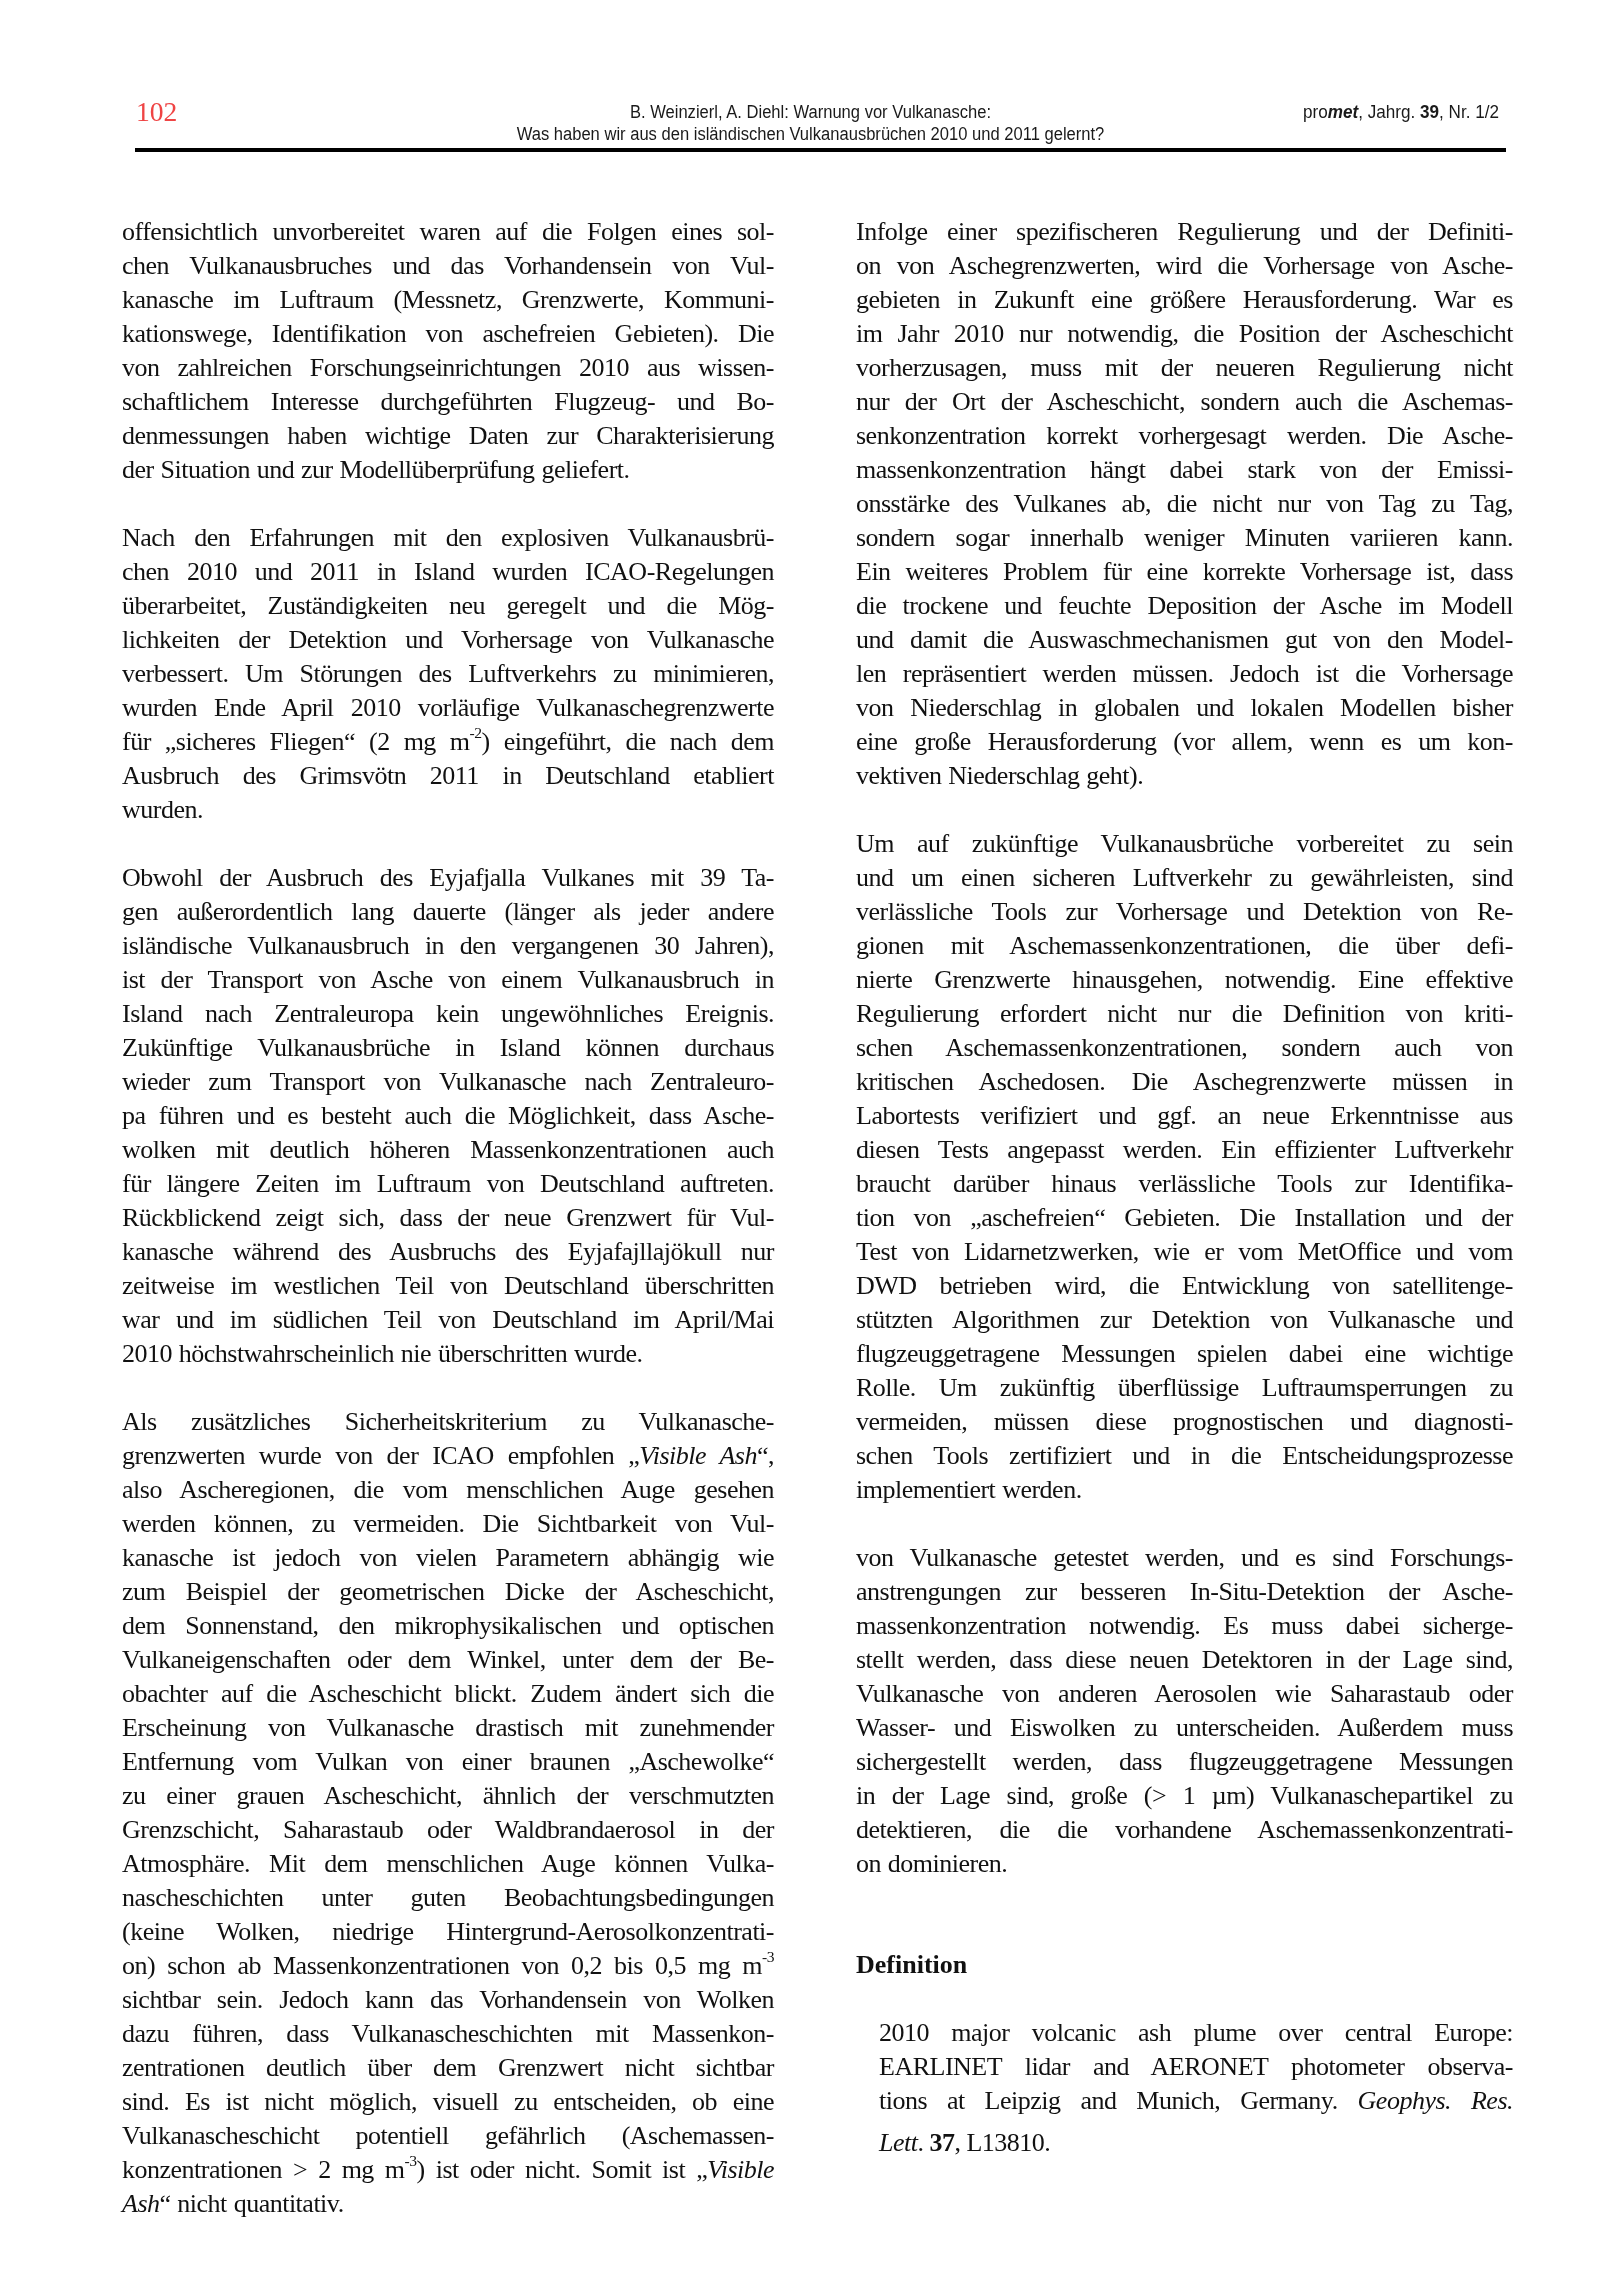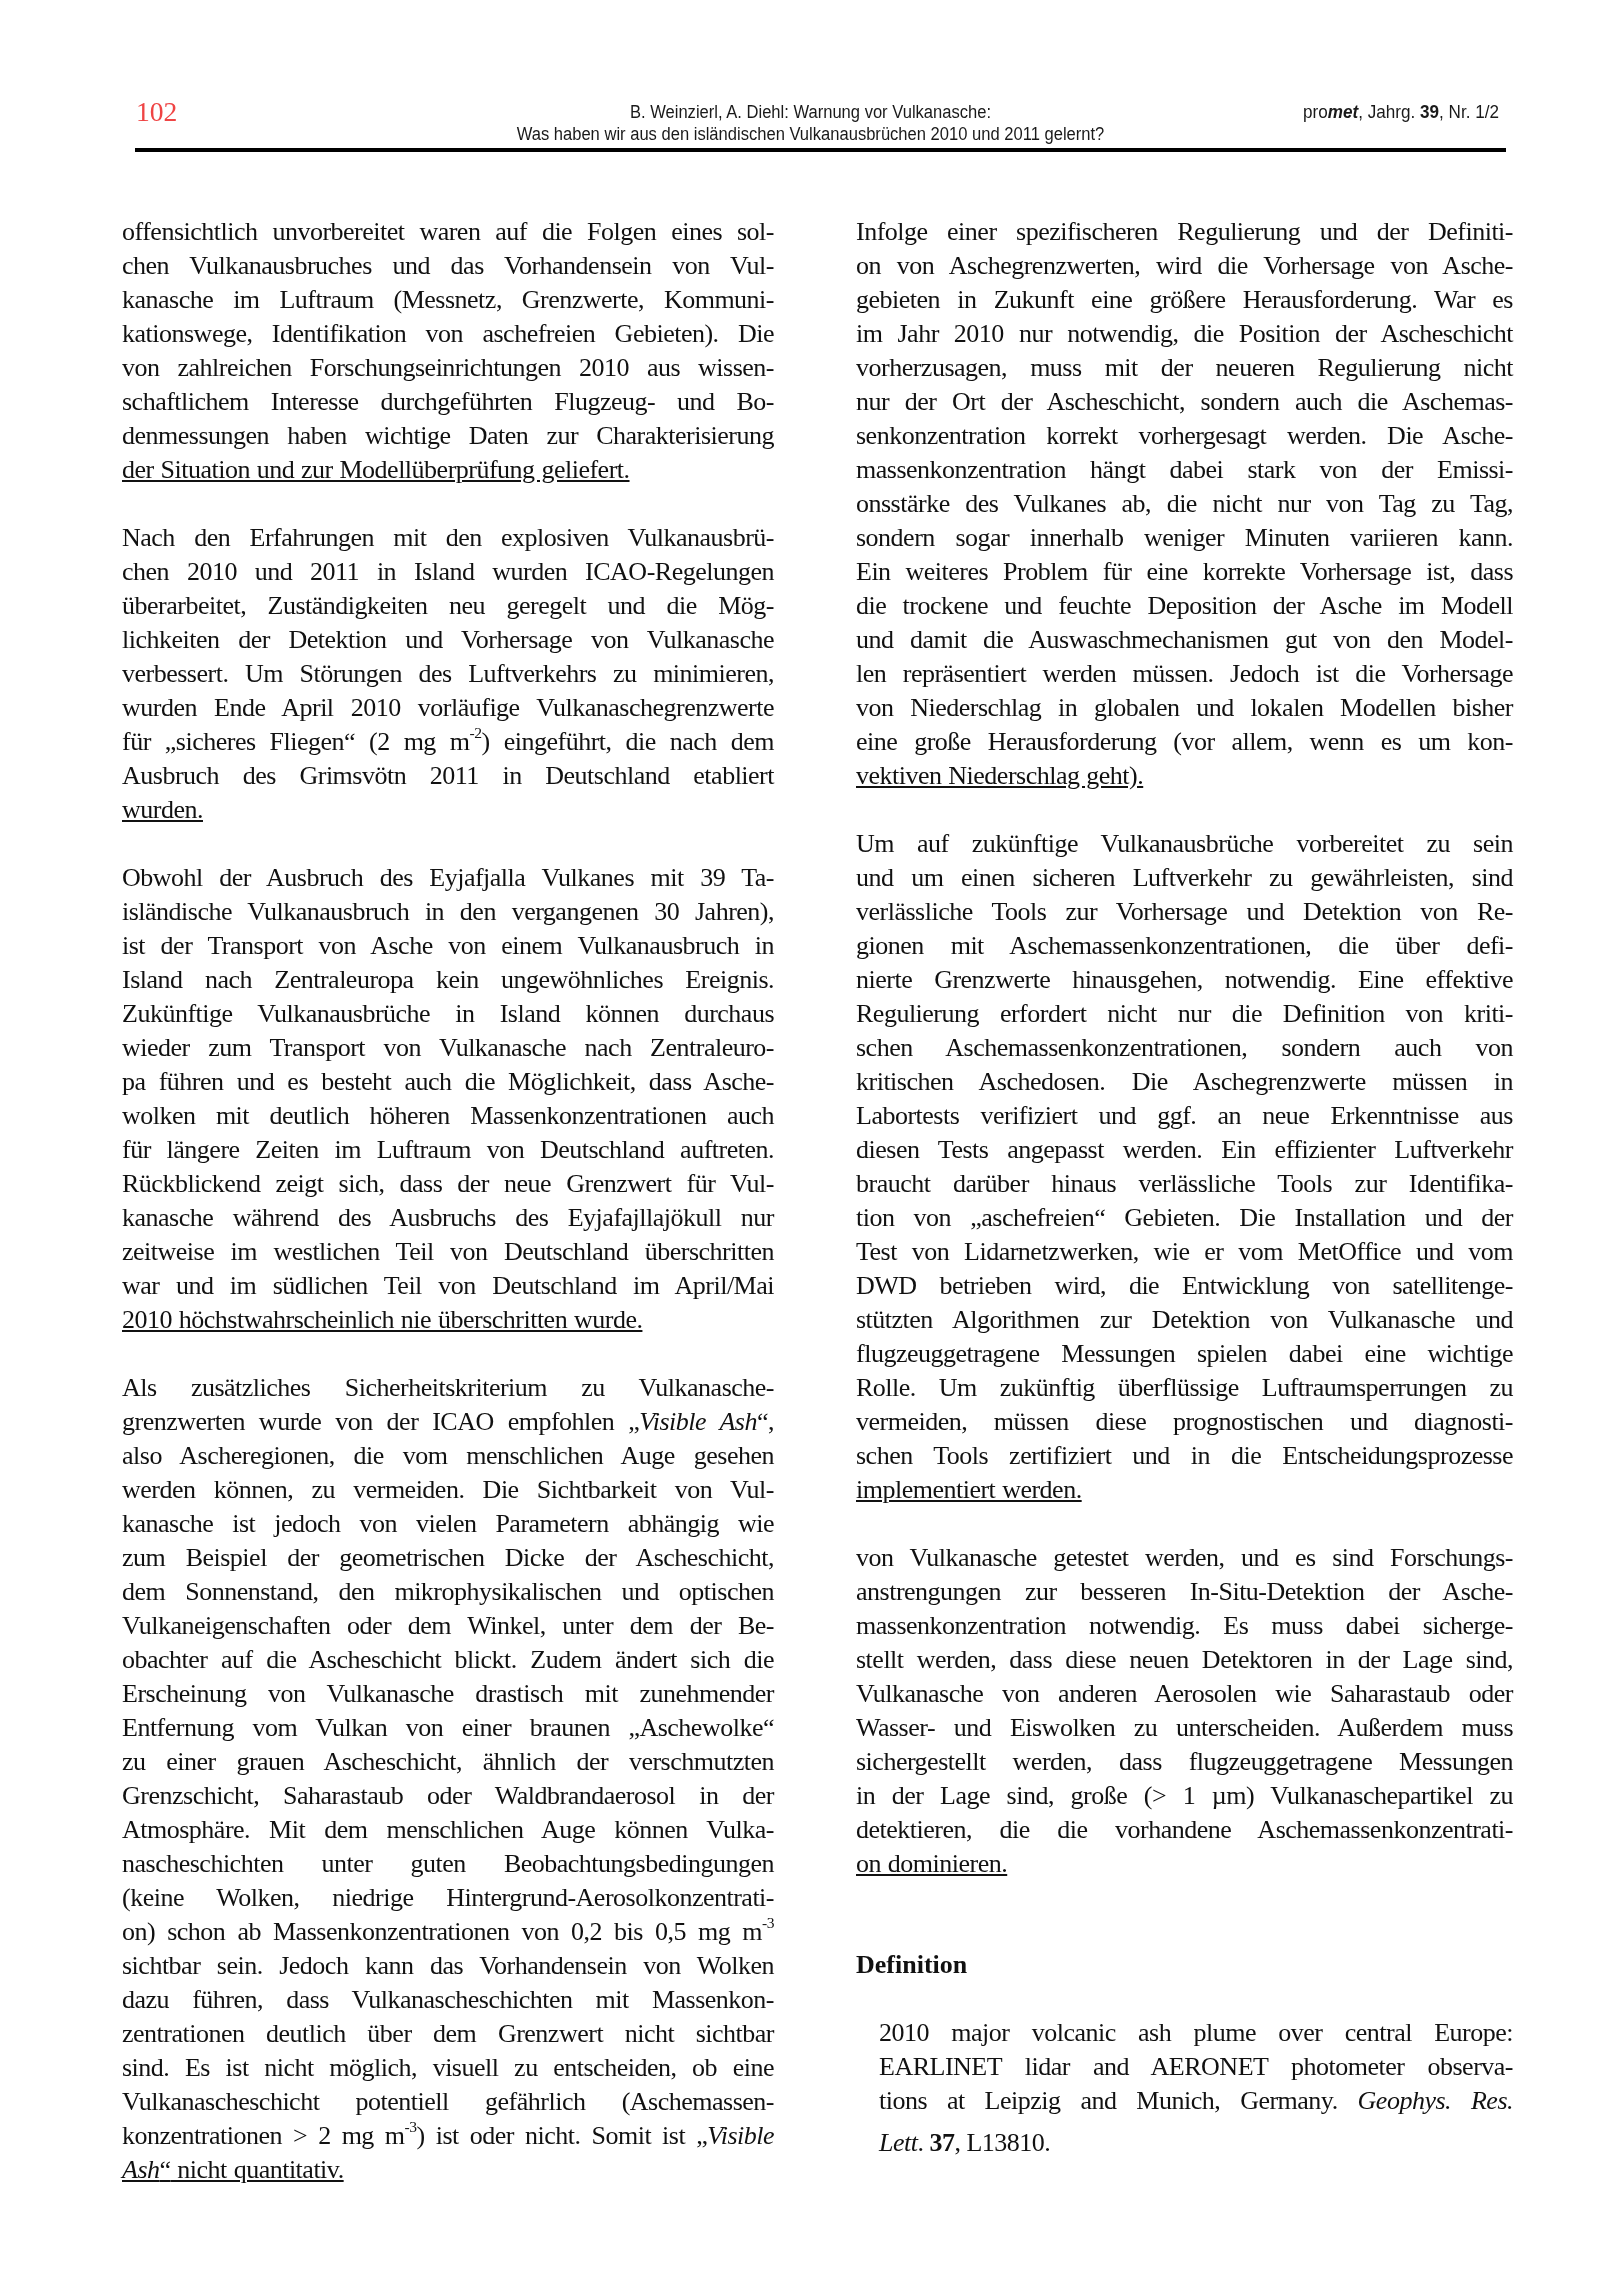--- a/index.html
+++ b/index.html
@@ -6,21 +6,21 @@
     body { width: 1621px; height: 2295px; position: relative; overflow: hidden; color: #111111; }
     .hdr-num { position: absolute; left: 136px; top: 96px; font-family: "Liberation Serif", serif; font-size: 27.6px; color: #ef4444; }
     .hdr-center { position: absolute; left: 405px; width: 811px; top: 101px; text-align: center; font-family: "Liberation Sans", sans-serif; font-size: 18px; line-height: 22px; color: #1a1a1a; transform: scaleX(0.92); transform-origin: center top; }
     .hdr-right { position: absolute; right: 122px; top: 101px; font-family: "Liberation Sans", sans-serif; font-size: 18.6px; color: #1a1a1a; transform: scaleX(0.92); transform-origin: right top; }
     .hdr-right b.it { font-style: italic; font-weight: bold; }
     .rule { position: absolute; left: 135px; width: 1371px; top: 148px; height: 4px; background: #000; }
     .col { position: absolute; top: 215px; font-family: "Liberation Serif", serif; font-size: 26px; line-height: 34px; color: #111; }
     .col.left { left: 122px; width: 652px; }
     .col.right { left: 856px; width: 657px; }
     .line { display: block; white-space: nowrap; text-align: justify; text-align-last: justify; height: 34px; overflow: visible; letter-spacing: -0.5px; word-spacing: 0.8px; }
-    .line.last { text-align-last: left; text-decoration: underline; }
+    .line.last { text-align-last: left; }
     .gap { display: block; height: 34px; }
     .gap2 { display: block; height: 67px; }
     .heading { display: block; font-weight: bold; height: 34px; }
     .ref-line { display: block; white-space: nowrap; text-align: justify; text-align-last: justify; height: 34px; letter-spacing: -0.5px; }
     .ref-line.indent { padding-left: 23px; font-family: Liberation Serif, serif; }
     .ref-line.last { text-align-last: left; margin-top: 8px; }
     i { font-style: italic; }
     sup { font-size: 60%; line-height: 0; vertical-align: 0.8em; }
   </style>
 </head>
@@ -53,20 +53,21 @@
     <span class="line">lichkeiten der Detektion und Vorhersage von Vulkanasche</span>
     <span class="line">verbessert. Um Störungen des Luftverkehrs zu minimieren,</span>
     <span class="line">wurden Ende April 2010 vorläufige Vulkanaschegrenzwerte</span>
     <span class="line"><span>für „sicheres Fliegen“ (2 mg m</span><sup>-2</sup><span>) eingeführt, die nach dem</span></span>
     <span class="line">Ausbruch des Grimsvötn 2011 in Deutschland etabliert</span>
     <span class="line last">wurden.</span>
   </div>
   <span class="gap"></span>
   <div>
     <span class="line">Obwohl der Ausbruch des Eyjafjalla Vulkanes mit 39 Ta-</span>
+    <span class="line">gen außerordentlich lang dauerte (länger als jeder andere</span>
     <span class="line">isländische Vulkanausbruch in den vergangenen 30 Jahren),</span>
     <span class="line">ist der Transport von Asche von einem Vulkanausbruch in</span>
     <span class="line">Island nach Zentraleuropa kein ungewöhnliches Ereignis.</span>
     <span class="line">Zukünftige Vulkanausbrüche in Island können durchaus</span>
     <span class="line">wieder zum Transport von Vulkanasche nach Zentraleuro-</span>
     <span class="line">pa führen und es besteht auch die Möglichkeit, dass Asche-</span>
     <span class="line">wolken mit deutlich höheren Massenkonzentrationen auch</span>
     <span class="line">für längere Zeiten im Luftraum von Deutschland auftreten.</span>
     <span class="line">Rückblickend zeigt sich, dass der neue Grenzwert für Vul-</span>
     <span class="line">kanasche während des Ausbruchs des Eyjafajllajökull nur</span>

